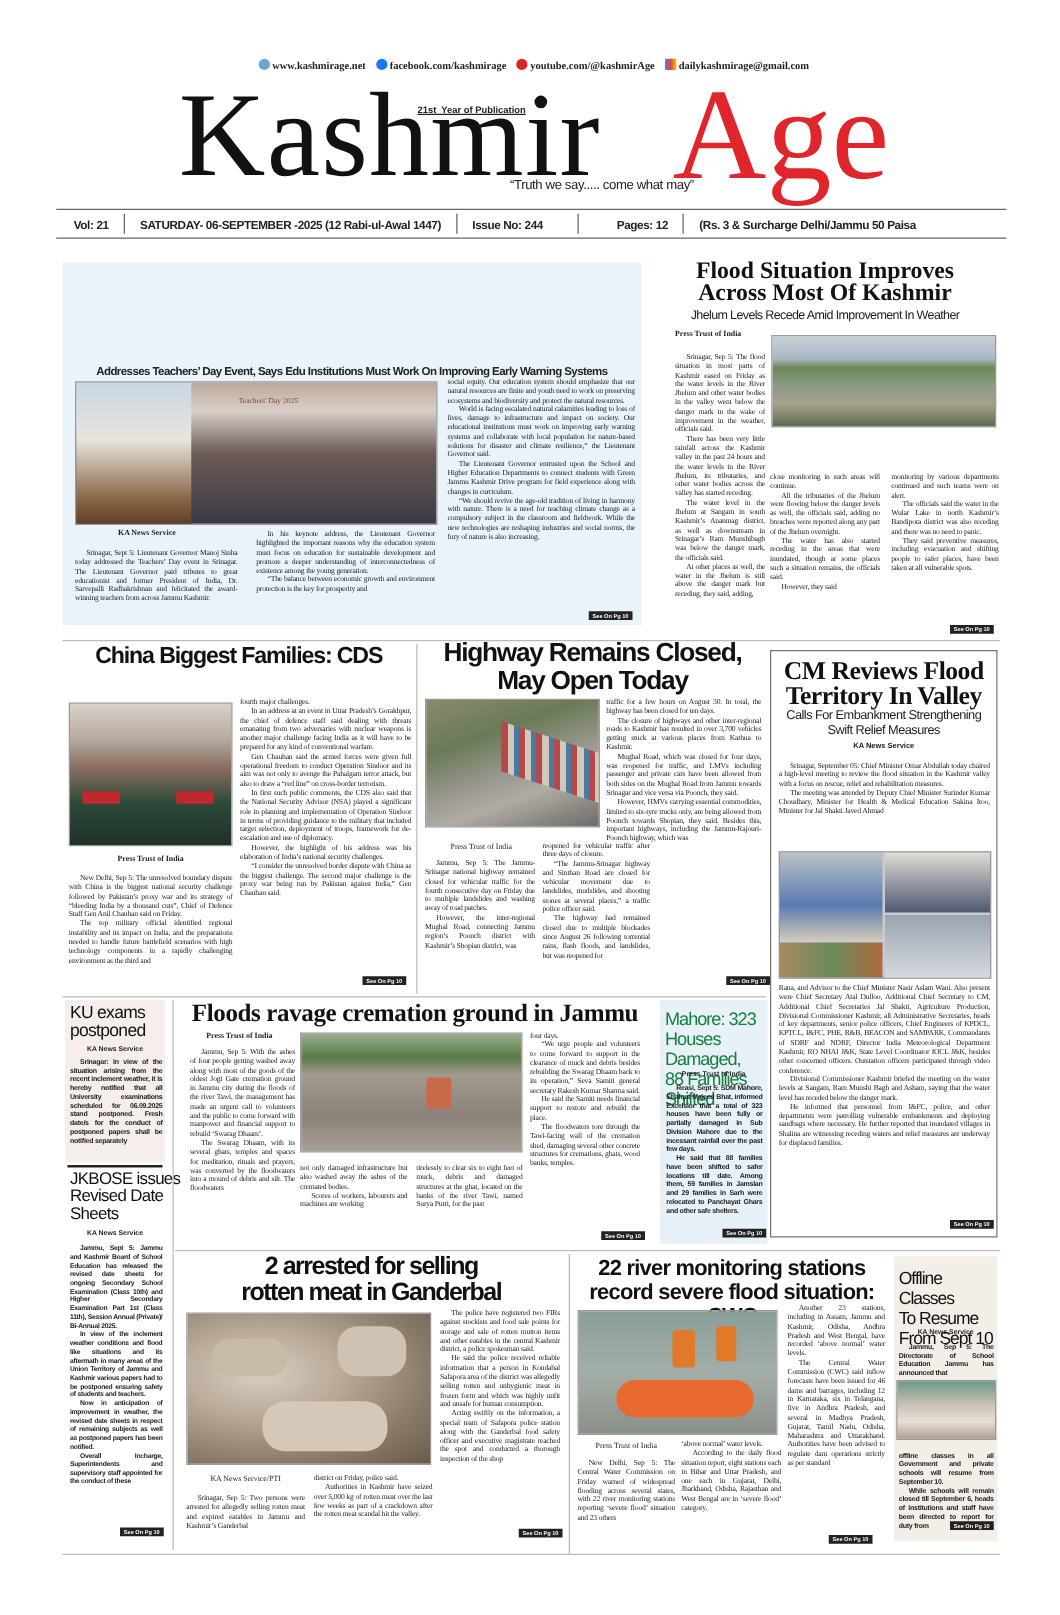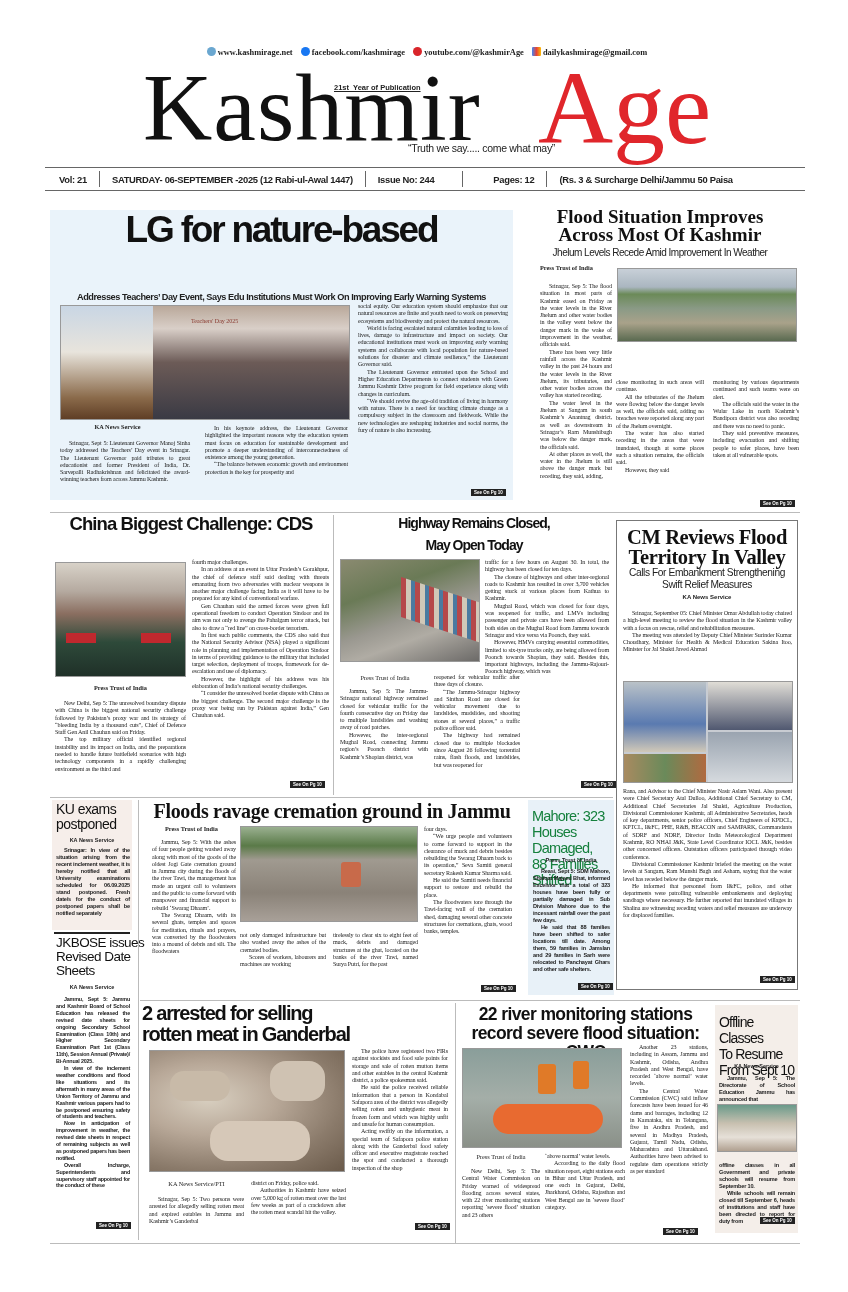--- a/index.html
+++ b/index.html
@@ -43,21 +43,20 @@
   <span class="sep"></span>
   <span>Issue No: 244</span>
   <span class="sep" style="margin:0 30px 0 28px"></span>
   <span>Pages: 12</span>
   <span class="sep"></span>
   <span>(Rs. 3 &amp; Surcharge Delhi/Jammu 50 Paisa</span>
 </div>
 
 <div class="abs" style="top:210px;left:50px;width:463px;height:290px;background:#eaf3fa"></div>
 <div class="abs cond" style="top:212px;left:50px;width:463px;text-align:center;font-weight:bold;font-size:37px;line-height:36px;letter-spacing:-2.2px;color:#111">
-  <div>LG for nature-based</div>
 </div>
 <div class="abs cond" style="top:292px;left:50px;width:463px;text-align:center;font-weight:bold;font-size:9.2px;letter-spacing:-0.45px;color:#222">Addresses Teachers’ Day Event, Says Edu Institutions Must Work On Improving Early Warning Systems</div>
 <div class="photo" style="top:305px;left:60px;width:290px;height:115px;background:linear-gradient(180deg,#b9a89a 0%,#d9cfc8 20%,#6c5b57 50%,#3a3a44 100%)">
   <div style="position:absolute;left:0;top:0;width:92px;height:115px;background:linear-gradient(180deg,#c9d6e4,#e8e4dc 40%,#8a6a4a 80%,#5b3a22)"></div>
   <div style="position:absolute;left:130px;top:12px;font-size:6px;color:#8a3a30;font-family:'Liberation Serif',serif">Teachers' Day 2025</div>
 </div>
 <div class="abs byline" style="top:423px;left:60px;width:115px">KA News Service</div>
 <div class="abs body" style="top:440px;left:60px;width:130px">
   <p>Srinagar, Sept 5: Lieutenant Governor Manoj Sinha today addressed the Teachers’ Day event in Srinagar. The Lieutenant Governor paid tributes to great educationist and former President of India, Dr. Sarvepalli Radhakrishnan and felicitated the award-winning teachers from across Jammu Kashmir.</p>
 </div>
@@ -95,21 +94,21 @@
 <div class="abs body" style="top:379px;left:713px;width:86px">
   <p style="text-indent:0">monitoring by various departments continued and such teams were on alert.</p>
   <p>The officials said the water in the Wular Lake in north Kashmir’s Bandipora district was also receding and there was no need to panic.</p>
   <p>They said preventive measures, including evacuation and shifting people to safer places, have been taken at all vulnerable spots.</p>
 </div>
 <div class="seeon" style="top:500px;left:760px">See On Pg 10</div>
 
 <div class="hr" style="top:512px;left:50px;width:750px;height:1px"></div>
 
 <div class="abs cond" style="top:514px;left:52px;width:278px;text-align:center;font-weight:bold;font-size:18.5px;line-height:20px;letter-spacing:-0.9px;color:#111">
-  <div>China Biggest Challenge: CDS</div>
+  <div>China Biggest Families: CDS</div>
 </div>
 <div class="photo" style="top:562px;left:55px;width:131px;height:115px;background:linear-gradient(180deg,#d8d2c8 0%,#b5aaa0 25%,#8a6e60 45%,#2e4a3a 70%,#1f3028 100%)">
   <div style="position:absolute;left:10px;top:70px;width:30px;height:10px;background:#c0282e"></div>
   <div style="position:absolute;left:85px;top:70px;width:30px;height:10px;background:#c0282e"></div>
 </div>
 <div class="abs byline" style="top:684px;left:55px;width:131px">Press Trust of India</div>
 <div class="abs body" style="top:700px;left:55px;width:131px">
   <p>New Delhi, Sep 5: The unresolved boundary dispute with China is the biggest national security challenge followed by Pakistan’s proxy war and its strategy of “bleeding India by a thousand cuts”, Chief of Defence Staff Gen Anil Chauhan said on Friday.</p>
   <p>The top military official identified regional instability and its impact on India, and the preparations needed to handle future battlefield scenarios with high technology components in a rapidly challenging environment as the third and</p>
 </div>
@@ -118,21 +117,21 @@
   <p>In an address at an event in Uttar Pradesh’s Gorakhpur, the chief of defence staff said dealing with threats emanating from two adversaries with nuclear weapons is another major challenge facing India as it will have to be prepared for any kind of conventional warfare.</p>
   <p>Gen Chauhan said the armed forces were given full operational freedom to conduct Operation Sindoor and its aim was not only to avenge the Pahalgam terror attack, but also to draw a “red line” on cross-border terrorism.</p>
   <p>In first such public comments, the CDS also said that the National Security Advisor (NSA) played a significant role in planning and implementation of Operation Sindoor in terms of providing guidance to the military that included target selection, deployment of troops, framework for de-escalation and use of diplomacy.</p>
   <p>However, the highlight of his address was his elaboration of India’s national security challenges.</p>
   <p>“I consider the unresolved border dispute with China as the biggest challenge. The second major challenge is the proxy war being run by Pakistan against India,” Gen Chauhan said.</p>
 </div>
 <div class="seeon" style="top:781px;left:290px">See On Pg 10</div>
 
 <div class="hr" style="top:515px;left:333px;width:1px;height:280px"></div>
 
-<div class="abs cond" style="top:512px;left:335px;width:278px;text-align:center;font-weight:bold;font-size:14px;line-height:22px;letter-spacing:-1px;color:#111">
+<div class="abs cond" style="top:512px;left:335px;width:278px;text-align:center;font-weight:bold;font-size:21px;line-height:22px;letter-spacing:-1px;color:#111">
   <div>Highway Remains Closed,</div>
   <div>May Open Today</div>
 </div>
 <div class="photo" style="top:559px;left:340px;width:140px;height:103px;background:linear-gradient(160deg,#8a8a70 0%,#6a7a56 30%,#9a9890 55%,#b0aca4 70%,#6c6a68 100%)">
   <div style="position:absolute;left:60px;top:30px;width:80px;height:40px;background:repeating-linear-gradient(90deg,#b5484a 0 5px,#d0c8b8 5px 10px,#4a7aa0 10px 14px);transform:skewY(18deg)"></div>
 </div>
 <div class="abs byline" style="top:674px;left:340px;width:90px;font-weight:normal">Press Trust of India</div>
 <div class="abs body" style="top:688px;left:340px;width:88px">
   <p>Jammu, Sep 5: The Jammu-Srinagar national highway remained closed for vehicular traffic for the fourth consecutive day on Friday due to multiple landslides and washing away of road patches.</p>
   <p>However, the inter-regional Mughal Road, connecting Jammu region’s Poonch district with Kashmir’s Shopian district, was</p>
@@ -238,21 +237,21 @@
 </div>
 <div class="abs byline" style="top:857px;left:528px;width:86px;font-family:'Liberation Sans',sans-serif;font-size:5.5px">Press Trust of India</div>
 <div class="abs sans-body" style="top:868px;left:533px;width:77px">
   <p>Reasi, Sept 5: SDM Mahore, Shafqat Majeed Bhat, informed Excelsior that a total of 323 houses have been fully or partially damaged in Sub Division Mahore due to the incessant rainfall over the past few days.</p>
   <p>He said that 88 families have been shifted to safer locations till date. Among them, 59 families in Jamslan and 29 families in Sarh were relocated to Panchayat Ghars and other safe shelters.</p>
 </div>
 <div class="seeon" style="top:983px;left:578px">See On Pg 10</div>
 
 <div class="hr" style="top:1000px;left:140px;width:660px;height:1px"></div>
 
-<div class="abs cond" style="top:1003px;left:142px;width:310px;font-weight:bold;font-size:20px;line-height:21px;letter-spacing:-1.2px;color:#111">
+<div class="abs cond" style="top:1003px;left:142px;width:310px;text-align:center;font-weight:bold;font-size:20px;line-height:21px;letter-spacing:-1.2px;color:#111">
   <div>2 arrested for selling</div>
   <div>rotten meat in Ganderbal</div>
 </div>
 <div class="photo" style="top:1050px;left:149px;width:196px;height:122px;background:radial-gradient(ellipse at 30% 40%,#d8cfc0 0%,#b8a898 35%,#8a7a6a 70%,#6a5a4a 100%)">
   <div style="position:absolute;left:60px;top:70px;width:100px;height:40px;border-radius:18px;background:#d6c8b8"></div>
   <div style="position:absolute;left:20px;top:20px;width:60px;height:30px;border-radius:14px;background:#c8baa8"></div>
   <div style="position:absolute;left:120px;top:10px;width:55px;height:40px;border-radius:16px;background:#cfc2b2"></div>
 </div>
 <div class="abs byline" style="top:1180px;left:149px;width:95px;font-weight:normal">KA News Service/PTI</div>
 <div class="abs body" style="top:1196px;left:149px;width:95px">

